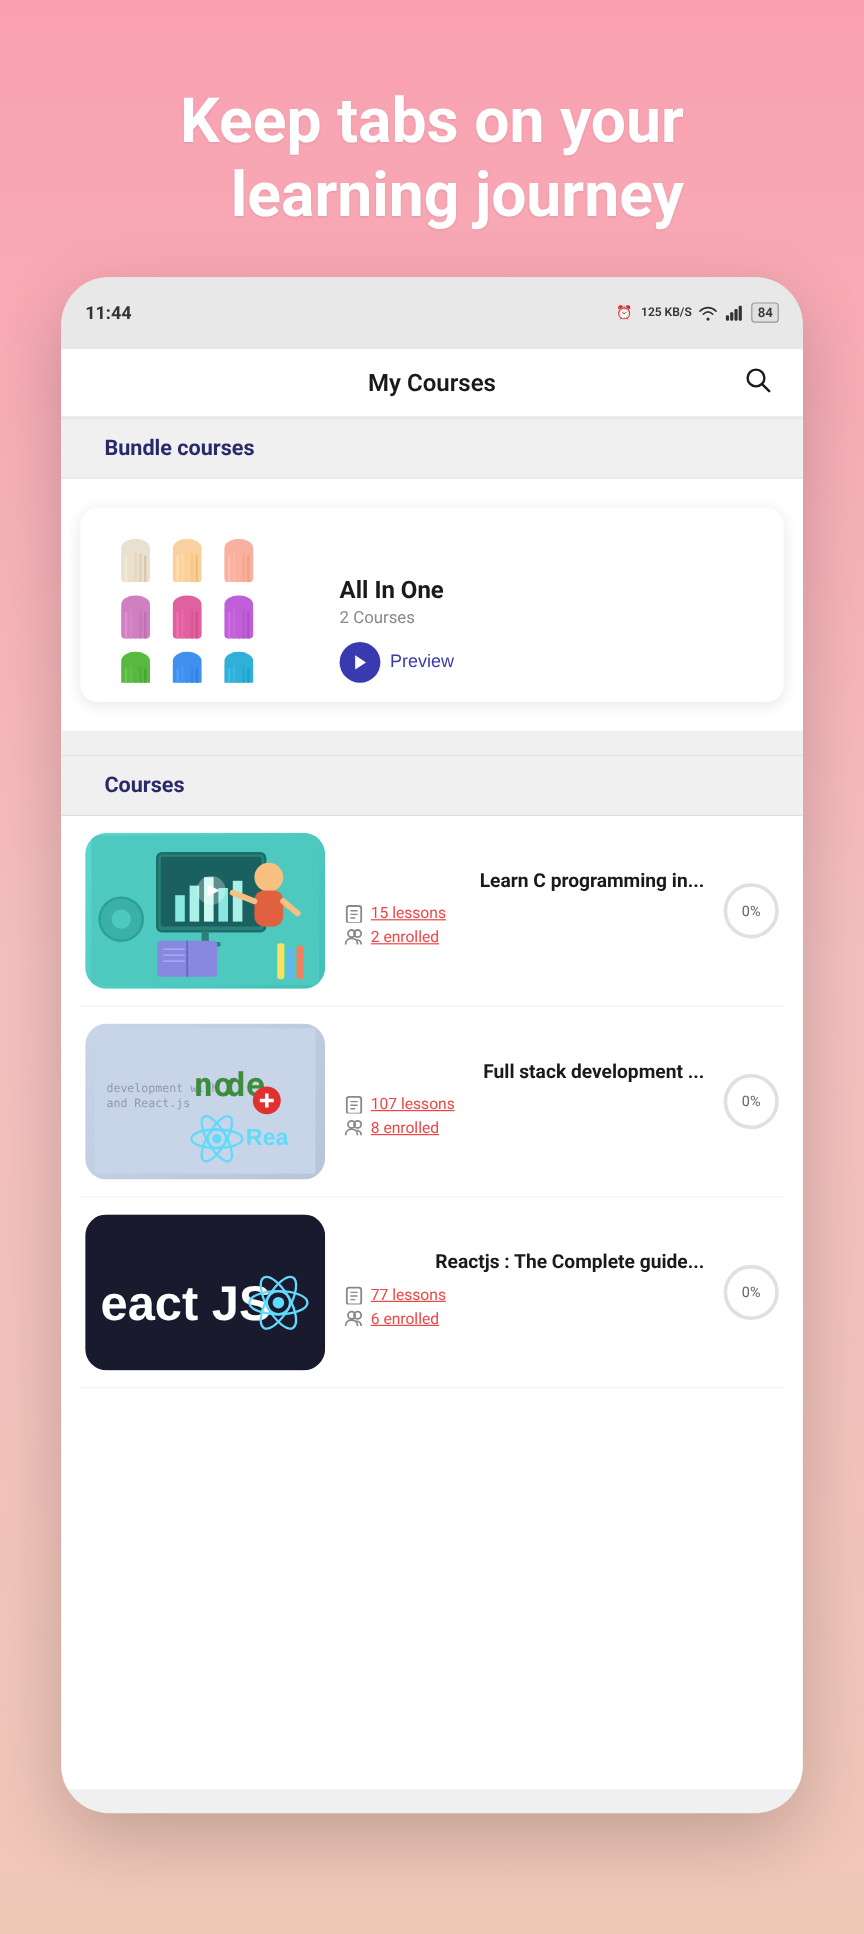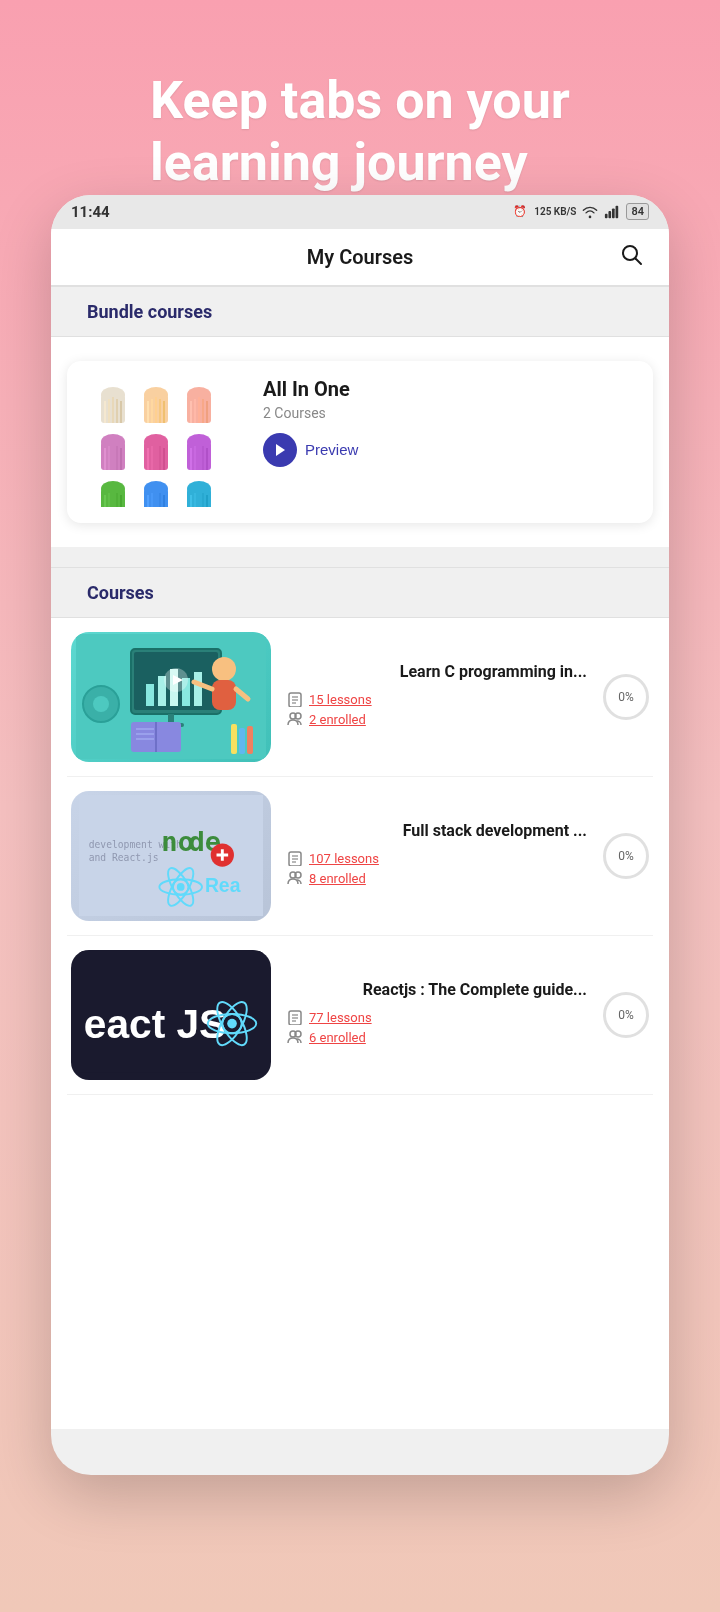--- a/index.html
+++ b/index.html
@@ -8,42 +8,43 @@
       min-height: 1612px;
       background: linear-gradient(180deg, #f9a0b0 0%, #f5c0c0 50%, #f0c8b8 100%);
       font-family: -apple-system, BlinkMacSystemFont, 'Segoe UI', Roboto, sans-serif;
       display: flex;
       flex-direction: column;
       align-items: center;
       padding-top: 70px;
     }
 
     .hero-text {
-      text-align: left;
+      text-align: right;
+      margin-bottom: 36px;
     }
     .hero-text h1 {
       color: white;
       font-size: 52px;
       font-weight: 700;
       line-height: 1.2;
       text-shadow: 0 1px 2px rgba(0,0,0,0.1);
     }
 
     .phone-frame {
       width: 618px;
       background: #f0f0f0;
       border-radius: 40px;
       overflow: hidden;
       box-shadow: 0 20px 60px rgba(0,0,0,0.2);
       min-height: 1280px;
     }
 
     .status-bar {
       background: #e8e8e8;
-      padding: 8px 20px;
+      padding: 21px 20px;
       display: flex;
       justify-content: space-between;
       align-items: center;
       font-size: 13px;
       font-weight: 600;
       color: #333;
     }
     .status-bar-left {
       font-size: 15px;
       font-weight: 700;
@@ -115,22 +116,23 @@
       background: white;
       padding: 16px;
     }
 
     .bundle-card {
       background: white;
       border-radius: 14px;
       box-shadow: 0 2px 12px rgba(0,0,0,0.1);
       overflow: hidden;
       display: flex;
-      align-items: flex-start;
+      align-items: flex-end;
       padding: 16px;
+      gap: 20px;
       margin: 8px 0;
     }
     .bundle-thumbnail {
       width: 180px;
       height: 130px;
       border-radius: 8px;
       overflow: hidden;
       flex-shrink: 0;
       background: white;
       display: grid;

